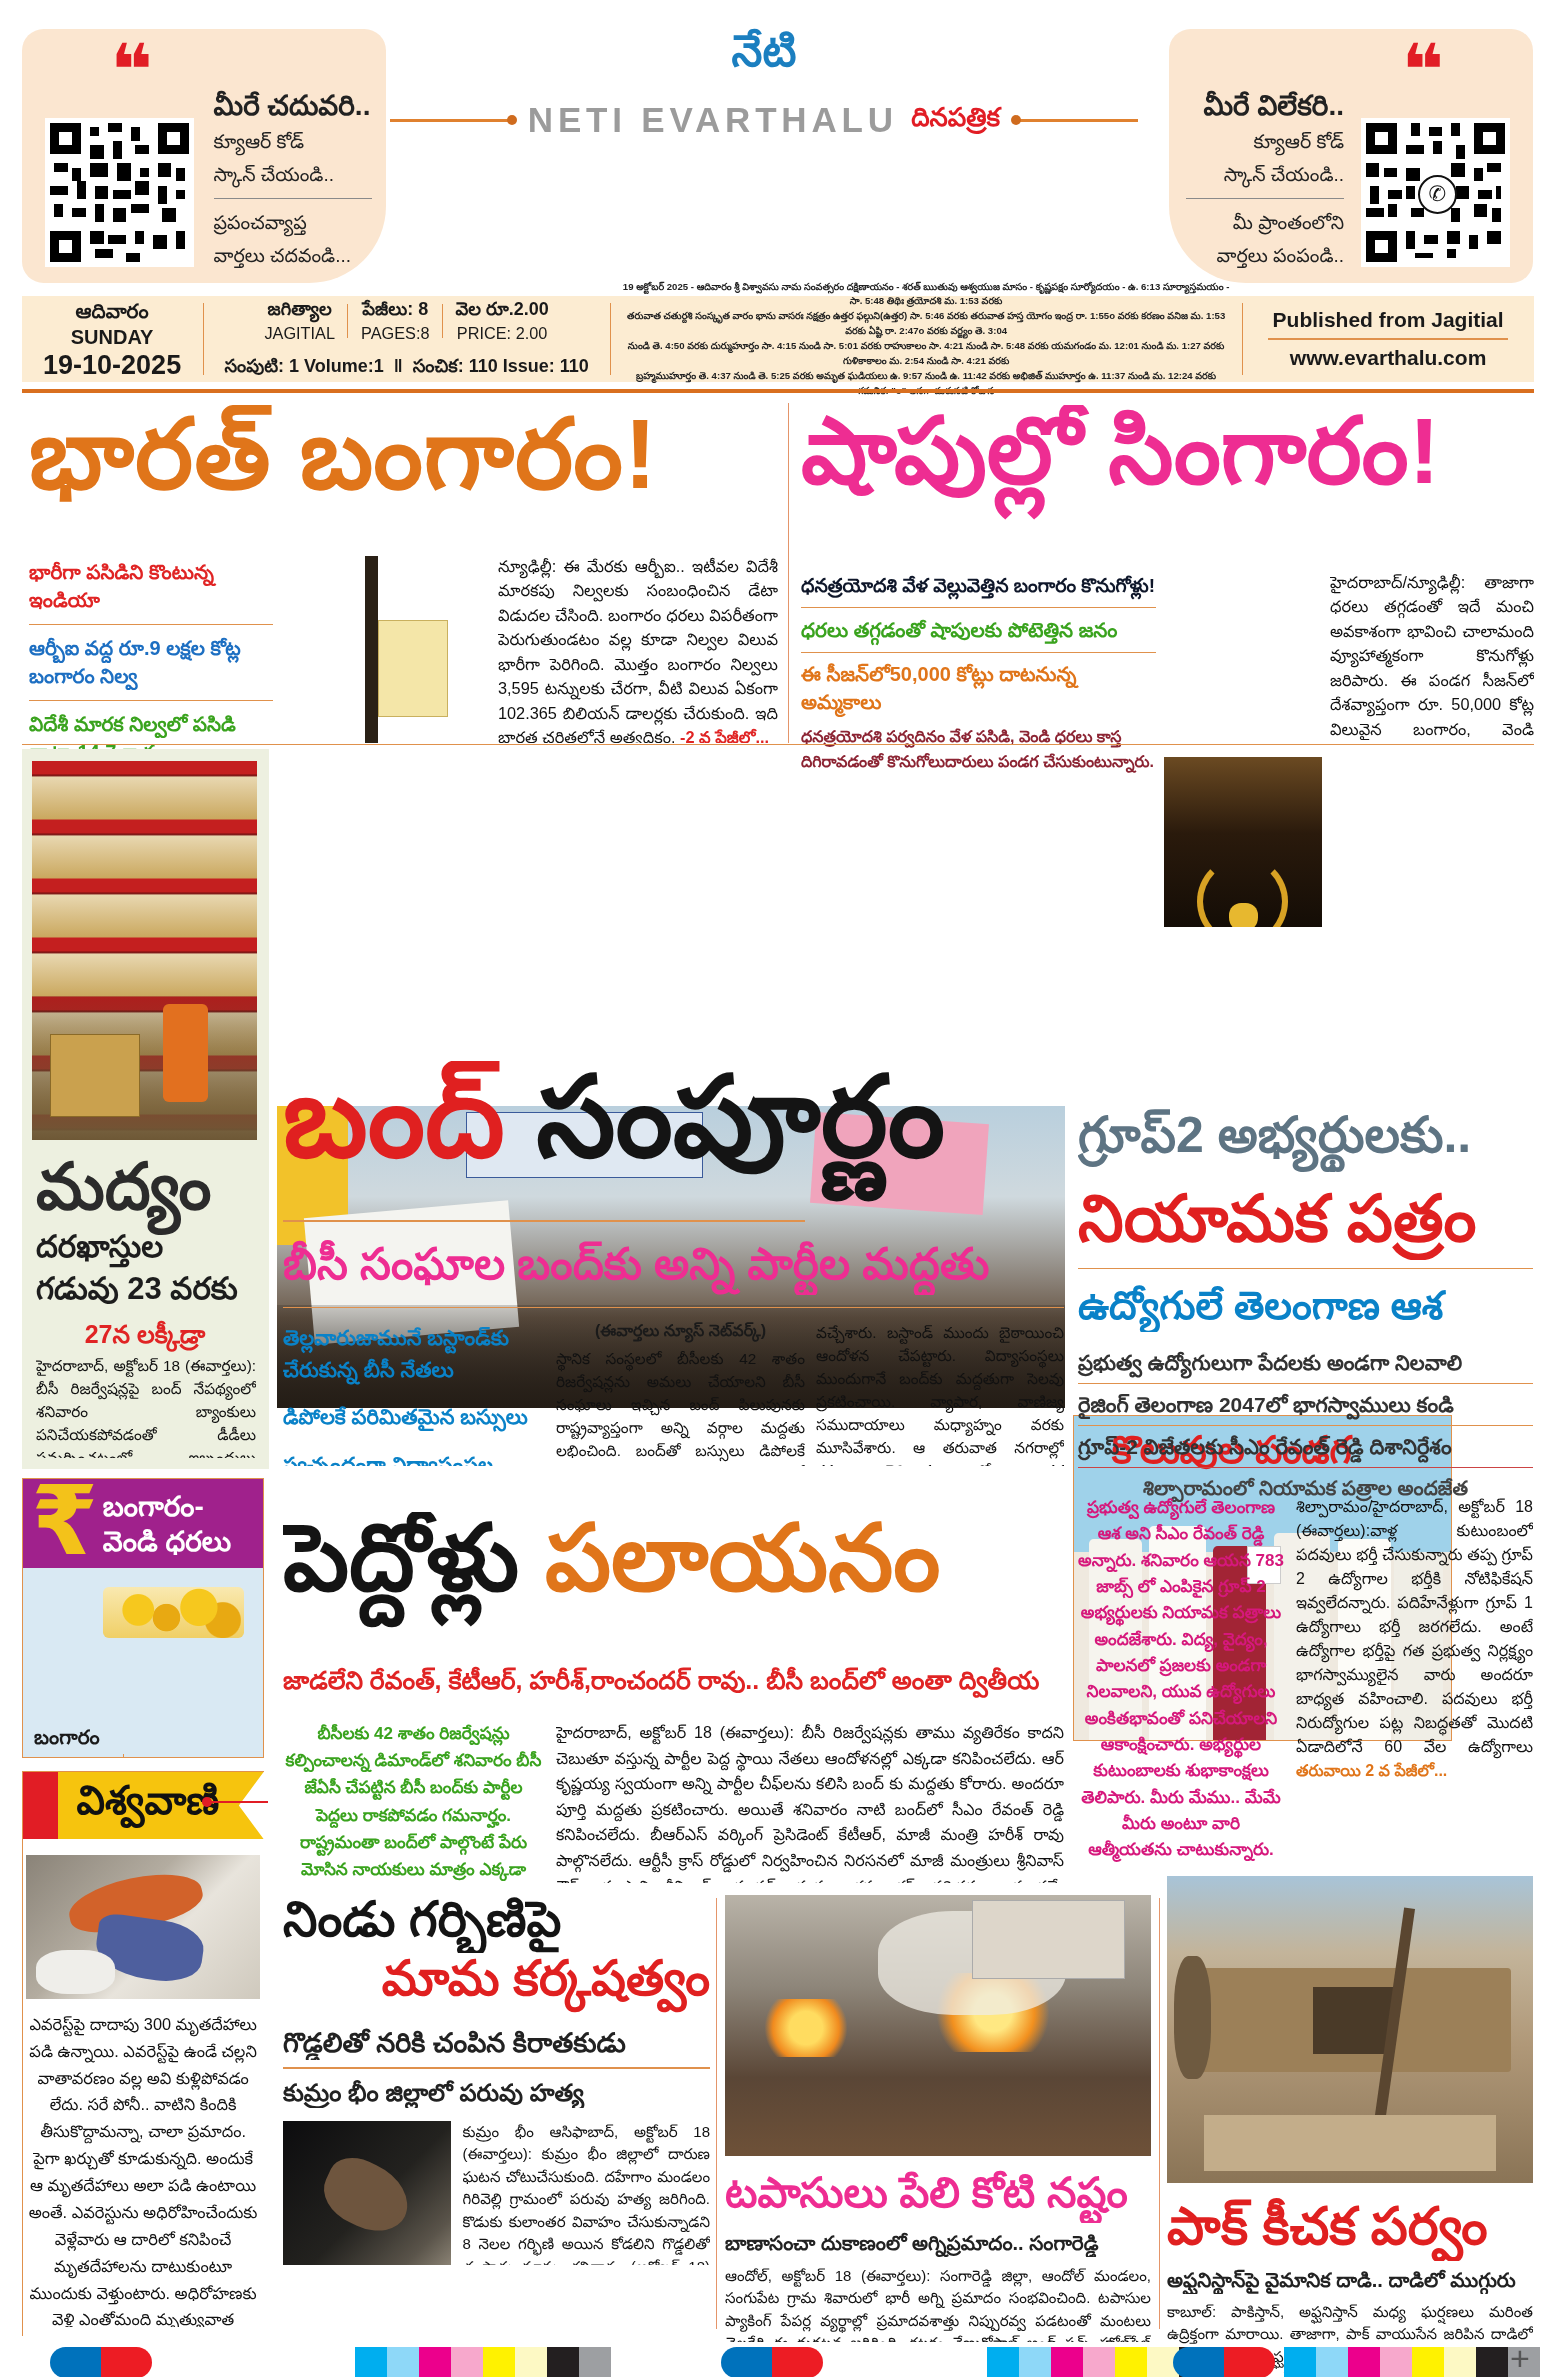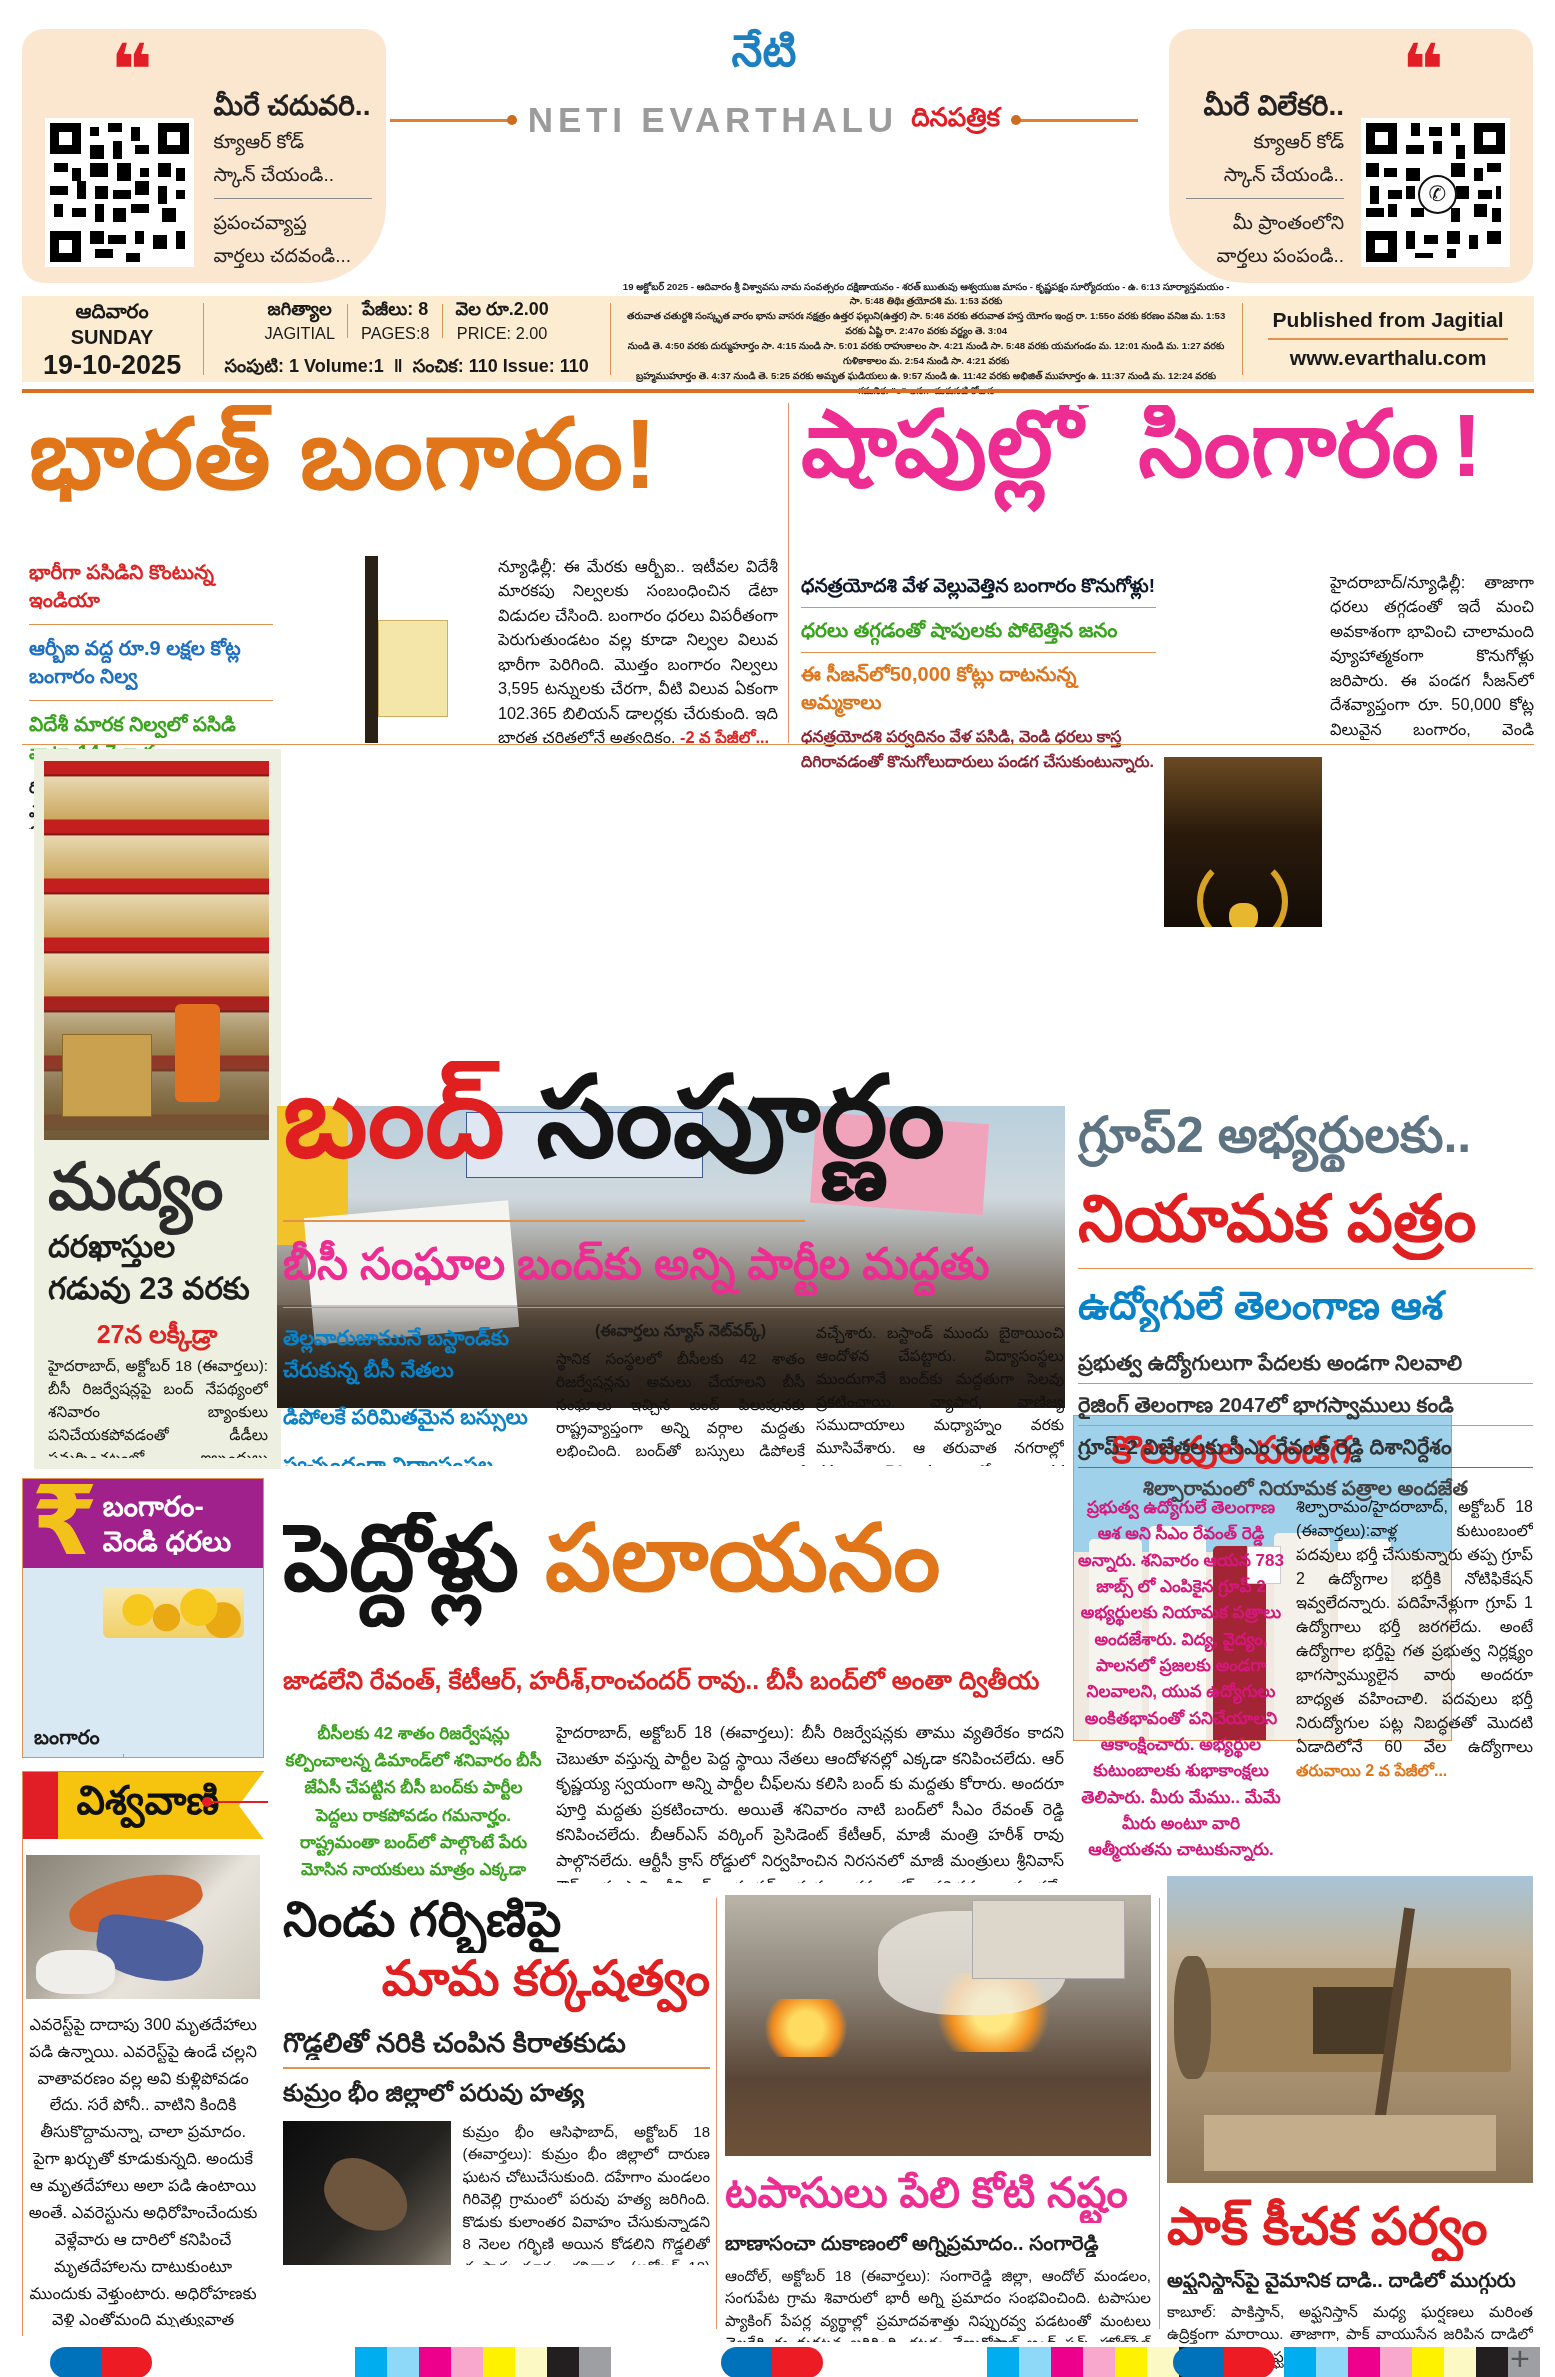--- a/index.html
+++ b/index.html
@@ -44,21 +44,21 @@
   .sub{font-weight:bold;line-height:1.4;}
   .sub.red{color:#e02424;}  .sub.blue{color:#1d6fc2;}  .sub.green{color:#3aa31e;}
   .sub.cyan{color:#0f172a;} .sub.orange{color:#e0751a;} .sub.magenta{color:#ee2d92;}
   .sub.slate{color:#5e7483;} .sub.skyblue{color:#0a82c8;} .sub.maroon{color:#8c2433;}
   .rule-o{background:#e0914c;height:1.4px;}
   .body-txt{font-size:16.3px;line-height:1.5;text-align:justify;color:#111;}
   .cont{color:#e02424;font-weight:bold;}
   .cont.or{color:#e0751a;}
   .photo{position:relative;}
   .vdiv{width:1.4px;background:#e4956a;}
-  .panel-green{background:#edf0e0;margin-left:12px;}
+  .panel-green{background:#edf0e0;}
   .h-liq{color:#2b2b2b;font-size:65px;font-weight:800;line-height:1;}
   .h-liq2{color:#1d1d1d;font-size:31px;font-weight:800;line-height:1.35;}
   .bandh-red{color:#e02020;font-size:113px;font-weight:800;line-height:1;}
   .bandh-blk{color:#141414;font-size:113px;font-weight:800;line-height:1;}
   .deck-blue{color:#0a82c8;font-weight:bold;font-size:21px;line-height:1.5;margin-bottom:16.3px;}
   .rates-hdr{background:#a0218c;color:#fff;display:flex;align-items:center;}
   .rates-body{background:#d9e9f3;}
   .rates-row{display:flex;align-items:center;font-weight:bold;font-size:20px;padding:4.8px 11.5px;}
   .rates-row .lbl{flex:1;}
   .rates-row .val{width:115px;border-left:1.4px solid #e0914c;padding-left:12.5px;}
@@ -253,21 +253,21 @@
       linear-gradient(115deg,#caa122 0%,#f2d262 12%,#8a6a10 14%,#e8c34a 26%,#f6e088 38%,#96720e 40%,#ecc festival848 52%,#f2d262 64%,#7d5e0c 66%,#e8c34a 80%,#f6e088 92%,#caa122 100%);">
     <div class="abs" style="left:40%;top:0;width:6%;height:100%;background:#2a2116;"></div>
     <div class="abs" style="left:46%;top:34%;width:34%;height:52%;background:#f4e6a8;border:1.4px solid #c9b05e;"></div>
   </div>
   <div class="abs clip body-txt" style="left:498px;top:554px;width:280px;height:189px;">
     <span>న్యూఢిల్లీ: ఈ మేరకు ఆర్బీఐ.. ఇటీవల విదేశీ మారకపు నిల్వలకు సంబంధించిన డేటా విడుదల చేసింది. బంగారం ధరలు విపరీతంగా పెరుగుతుండటం వల్ల కూడా నిల్వల విలువ భారీగా పెరిగింది. మొత్తం బంగారం నిల్వలు 3,595 టన్నులకు చేరగా, వీటి విలువ ఏకంగా 102.365 బిలియన్ డాలర్లకు చేరుకుంది. ఇది భారత చరిత్రలోనే అత్యధికం. </span><span class="cont">-2 వ పేజీలో...</span>
   </div>
 
   <div class="abs vdiv" style="left:788px;top:403px;height:340px;"></div>
 
-  <div class="abs clip" style="left:801px;top:405px;width:733px;height:161px;font-family:Liberation Mono, monospace;">
+  <div class="abs clip" style="left:801px;top:405px;width:733px;height:161px;">
     <div class="h-pink">షాపుల్లో సింగారం!</div>
   </div>
   <div class="abs" style="left:801px;top:573px;width:355px;height:168px;">
     <div class="sub cyan" style="font-size:19px;border-bottom:1.4px solid #e0914c;padding-bottom:7.7px;margin-bottom:7.7px;">ధనత్రయోదశి వేళ వెల్లువెత్తిన బంగారం కొనుగోళ్లు!</div>
     <div class="sub green" style="font-size:20px;border-bottom:1.4px solid #e0914c;padding-bottom:7.7px;margin-bottom:7.7px;">ధరలు తగ్గడంతో షాపులకు పోటెత్తిన జనం</div>
     <div class="sub orange" style="font-size:20px;margin-bottom:8.6px;">ఈ సీజన్‌లో50,000 కోట్లు దాటనున్న అమ్మకాలు</div>
     <div class="clip sub maroon" style="font-size:16px;font-weight:bold;line-height:1.55;height:53px;">ధనత్రయోదశి పర్వదినం వేళ పసిడి, వెండి ధరలు కాస్త దిగిరావడంతో కొనుగోలుదారులు పండగ చేసుకుంటున్నారు. శనివారం ఉదయం నుంచే దేశవ్యాప్తంగా జ్యువెలరీ దుకాణాలు వినియోగదారులతో కిటకిటలాడాయి.</div>
   </div>
   <div class="abs photo clip" style="left:1164px;top:570px;width:158px;height:170px;background:linear-gradient(180deg,#6b4a22 0%,#2a1a0c 45%,#140d06 100%);">
     <div class="abs" style="left:50%;top:58%;width:91px;height:91px;margin-left:-46px;border:6.7px solid #d8a224;border-radius:50%;border-top-color:transparent;"></div>

